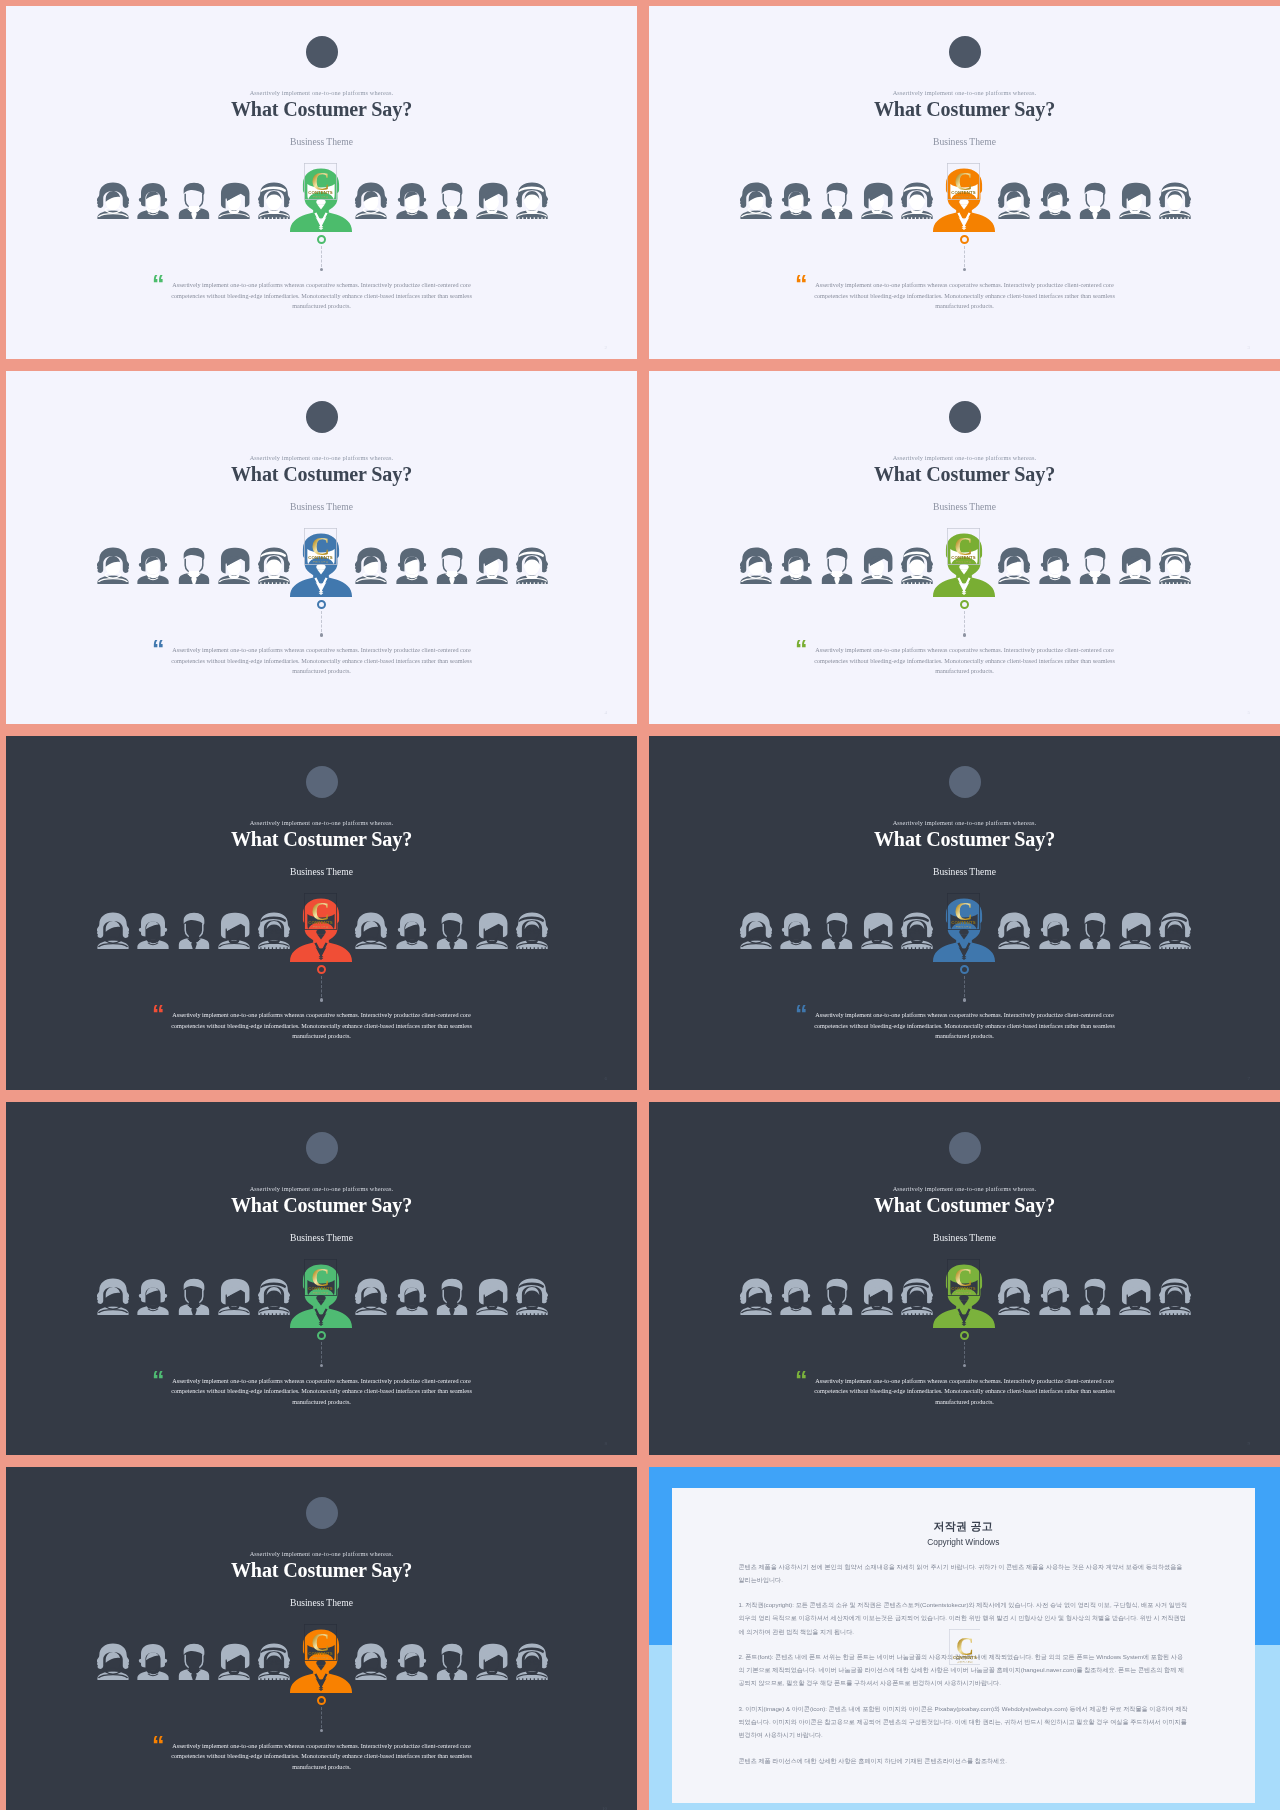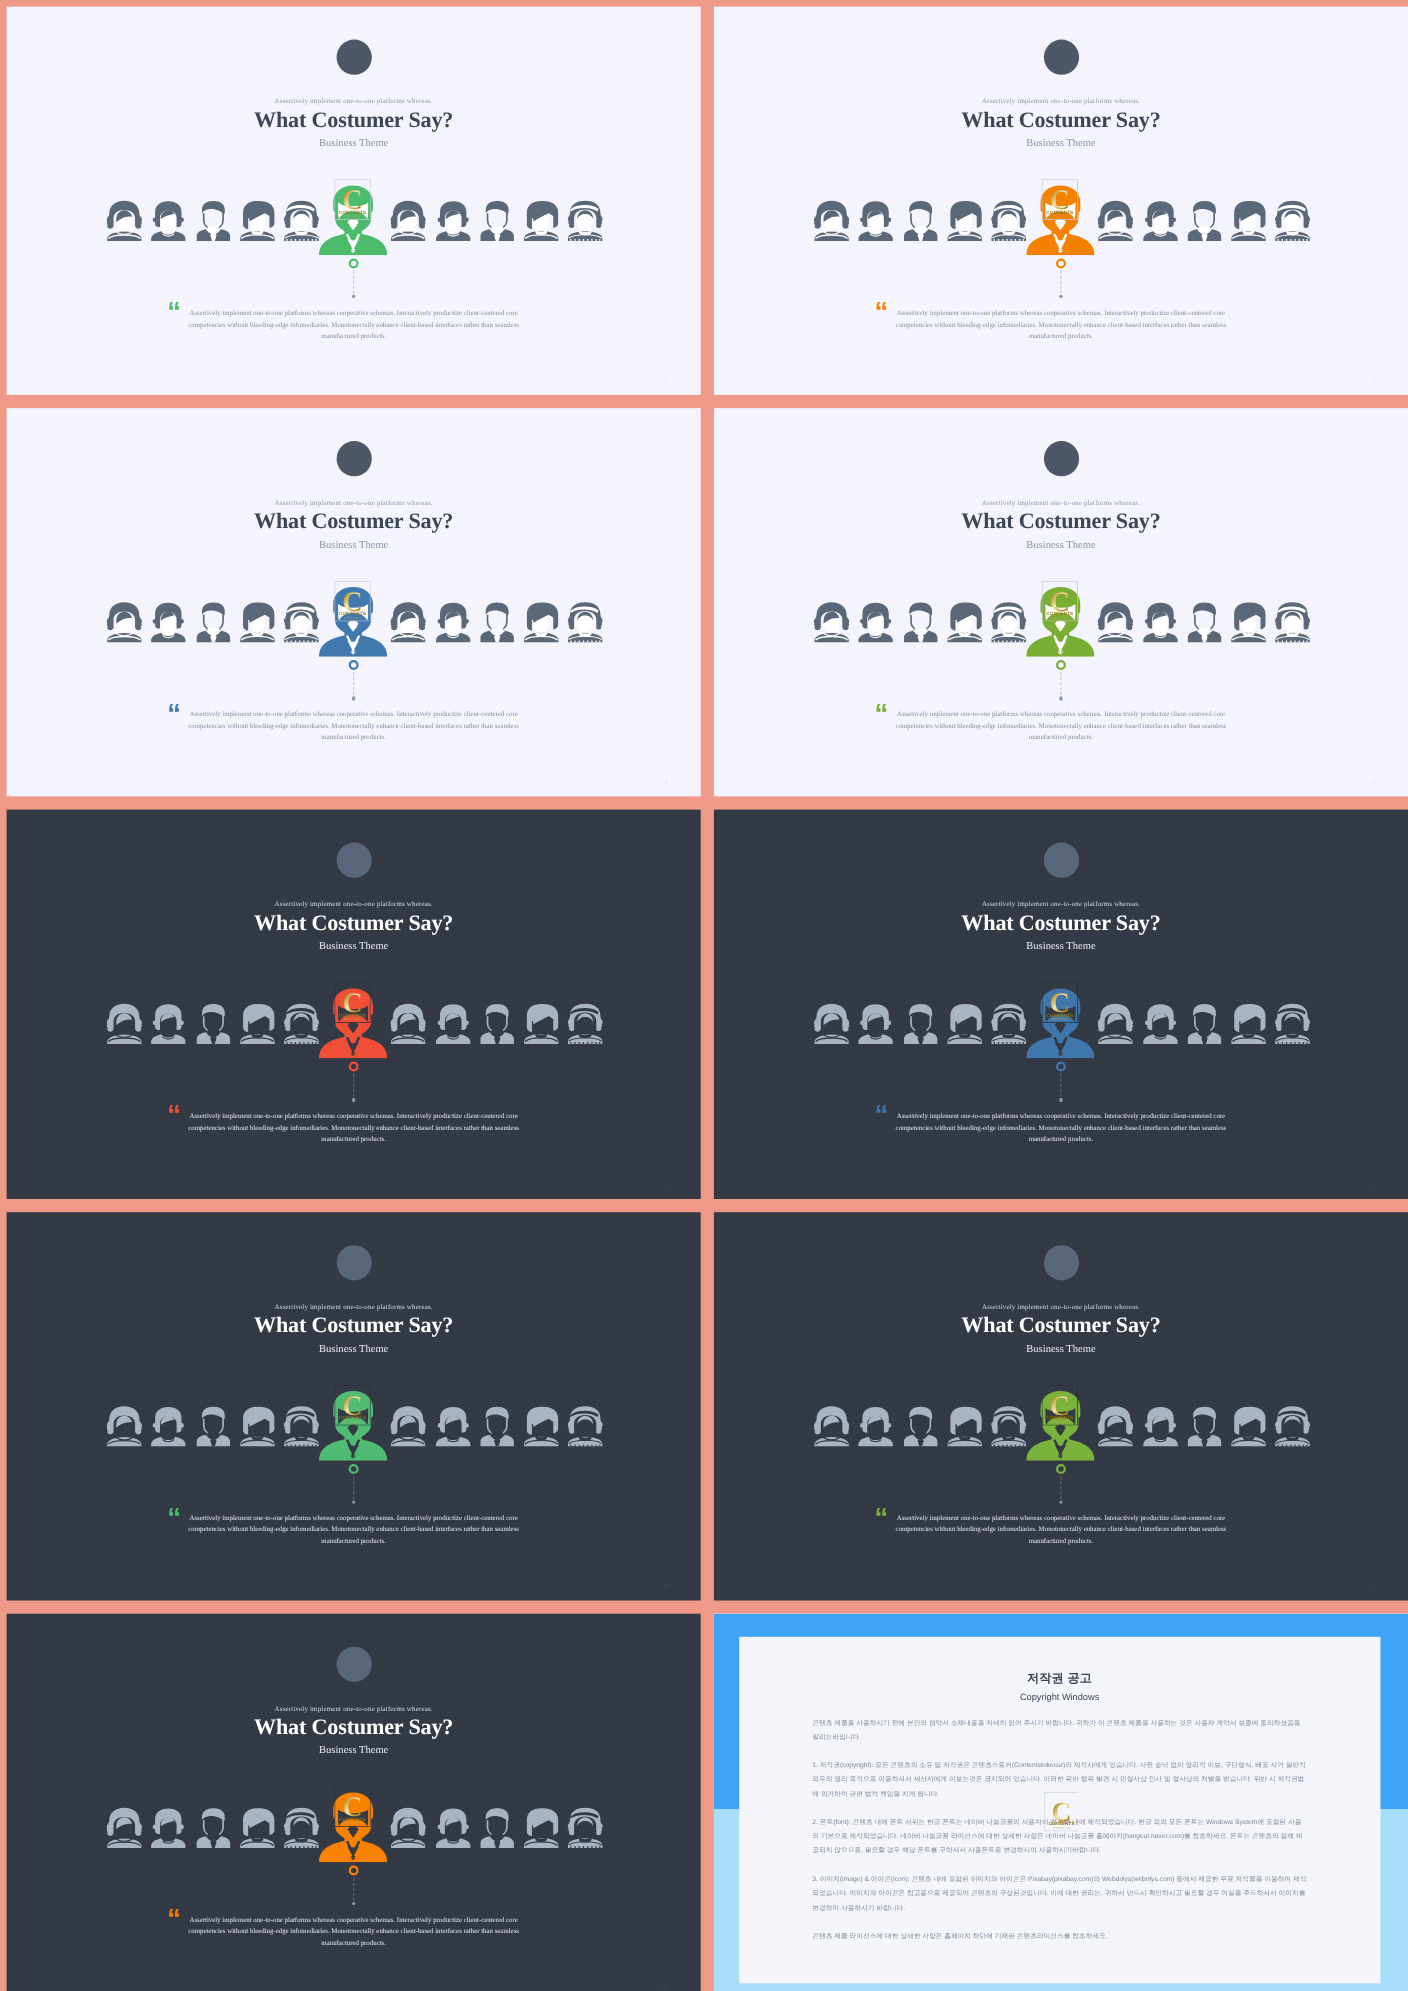--- a/index.html
+++ b/index.html
@@ -18,21 +18,21 @@
        top:30px;width:32px;height:32px;border-radius:50%;background:#4d5766;}
   .slide.dark .dot{background:#5a6679;}
   .eyebrow{position:absolute;left:0;right:0;top:84px;text-align:center;
            font-family:"Liberation Serif",serif;font-size:6.3px;letter-spacing:.16px;
            color:#9098a8;line-height:1;}
   .slide.dark .eyebrow{color:#d6dae2;}
   .title{position:absolute;left:0;right:0;top:91px;text-align:center;
          font-family:"Liberation Serif",serif;font-weight:700;font-size:20.1px;
          letter-spacing:-.15px;color:#3d4654;line-height:24px;}
   .slide.dark .title{color:#ffffff;}
-  .subtitle{position:absolute;left:0;right:0;top:119px;text-align:center;
+  .subtitle{position:absolute;left:0;right:0;top:130px;text-align:center;
             font-family:"Liberation Serif",serif;font-size:9.6px;color:#8d93a3;line-height:11px;}
   .slide.dark .subtitle{color:#e9ecf1;}
 
   
   .row{position:absolute;left:0;right:0;top:176px;height:37px;}
   .av{position:absolute;top:0;width:32px;height:37px;display:block;}
   .av svg{display:block;width:32px;height:37px;}
   .hero-wrap{position:absolute;left:284px;top:-14px;width:62px;height:64px;}
   .hero-wrap .av{position:absolute;left:0;top:0;width:62px;height:64px;}
   .hero-wrap .av svg{width:62px;height:64px;}

